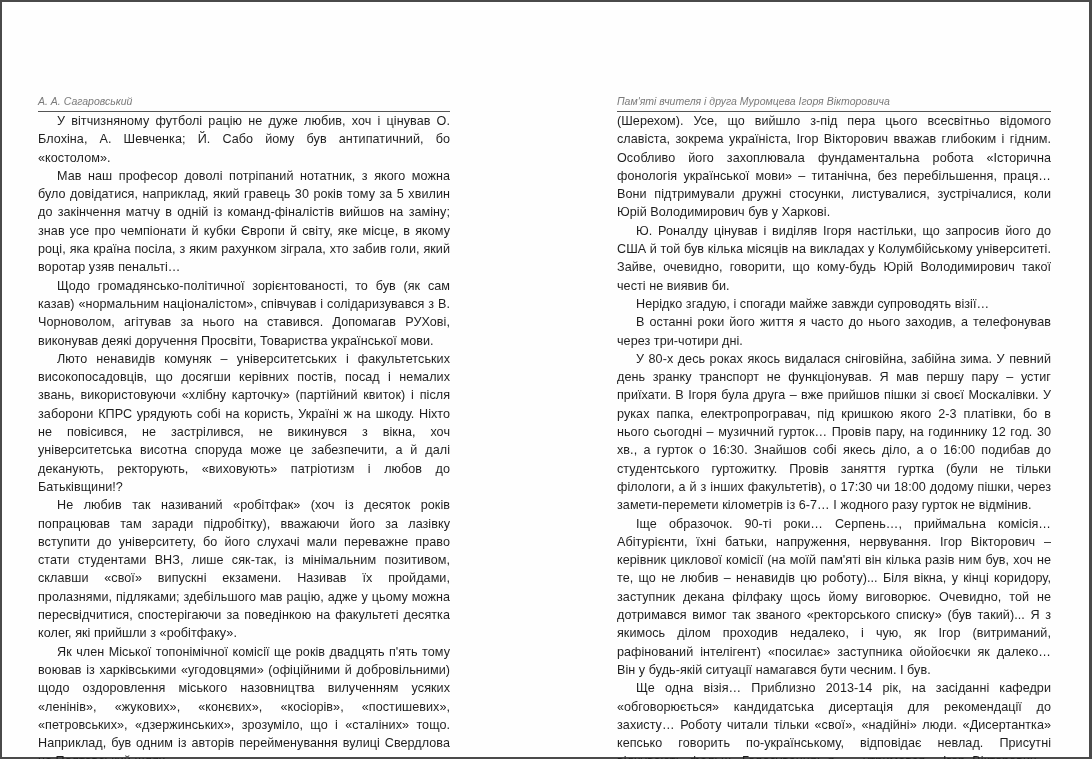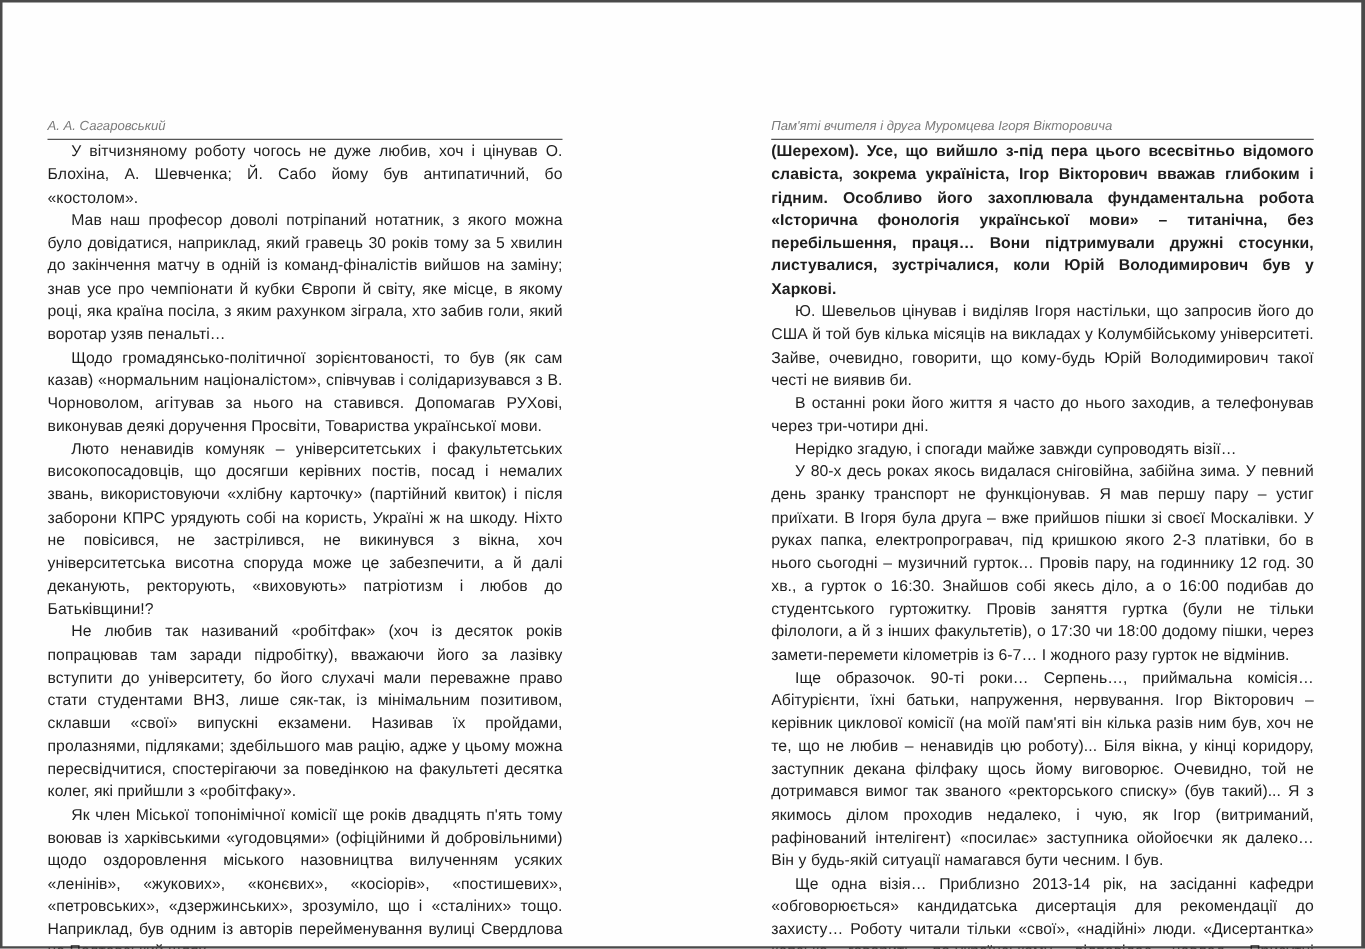--- a/index.html
+++ b/index.html
@@ -65,57 +65,56 @@
       line-height: 18.3px;
       text-align: justify;
       letter-spacing: 0.05px;
     }
     .body-text p {
       margin: 0;
       text-indent: 19px;
     }
     .body-text p.cont {
       text-indent: 0;
-      font-weight: bold;
     }
     .folio {
       position: absolute;
       top: 700px;
       font-size: 14px;
       color: #4d7c0f;
     }
     .page-left .folio { left: 0; }
     .page-right .folio { right: 0; }
   </style>
 </head>
 <body>
 
 <div class="spread">
 
   <div class="page page-left">
     <div class="running-head">А. А. Сагаровський</div>
     <div class="body-text">
-      <p>У вітчизняному роботу чогось не дуже любив, хоч і цінував О. Блохіна, А. Шевченка; Й. Сабо йому був антипатичний, бо «костолом».</p>
+      <p>У вітчизняному футболі рацію не дуже любив, хоч і цінував О. Блохіна, А. Шевченка; Й. Сабо йому був антипатичний, бо «костолом».</p>
       <p>Мав наш професор доволі потріпаний нотатник, з якого можна було довідатися, наприклад, який гравець 30 років тому за 5 хвилин до закінчення матчу в одній із команд-фіналістів вийшов на заміну; знав усе про чемпіонати й кубки Європи й світу, яке місце, в якому році, яка країна посіла, з яким рахунком зіграла, хто забив голи, який воротар узяв пенальті…</p>
       <p>Щодо громадянсько-політичної зорієнтованості, то був (як сам казав) «нормальним націоналістом», співчував і солідаризувався з В. Чорноволом, агітував за нього на ставився. Допомагав РУХові, виконував деякі доручення Просвіти, Товариства української мови.</p>
       <p>Люто ненавидів комуняк – університетських і факультетських високопосадовців, що досягши керівних постів, посад і немалих звань, використовуючи «хлібну карточку» (партійний квиток) і після заборони КПРС урядують собі на користь, Україні ж на шкоду. Ніхто не повісився, не застрілився, не викинувся з вікна, хоч університетська висотна споруда може це забезпечити, а й далі деканують, ректорують, «виховують» патріотизм і любов до Батьківщини!?</p>
       <p>Не любив так називаний «робітфак» (хоч із десяток років попрацював там заради підробітку), вважаючи його за лазівку вступити до університету, бо його слухачі мали переважне право стати студентами ВНЗ, лише сяк-так, із мінімальним позитивом, склавши «свої» випускні екзамени. Називав їх пройдами, пролазнями, підляками; здебільшого мав рацію, адже у цьому можна пересвідчитися, спостерігаючи за поведінкою на факультеті десятка колег, які прийшли з «робітфаку».</p>
       <p>Як член Міської топонімічної комісії ще років двадцять п'ять тому воював із харківськими «угодовцями» (офіційними й добровільними) щодо оздоровлення міського назовництва вилученням усяких «ленінів», «жукових», «конєвих», «косіорів», «постишевих», «петровських», «дзержинських», зрозуміло, що і «сталіних» тощо. Наприклад, був одним із авторів перейменування вулиці Свердлова на Полтавський шлях.</p>
 
     </div>
     <div class="folio">162</div>
   </div>
 
   <div class="page page-right">
     <div class="running-head">Пам'яті вчителя і друга Муромцева Ігоря Вікторовича</div>
     <div class="body-text">
       <p class="cont">(Шерехом). Усе, що вийшло з-під пера цього всесвітньо відомого славіста, зокрема україніста, Ігор Вікторович вважав глибоким і гідним. Особливо його захоплювала фундаментальна робота «Історична фонологія української мови» – титанічна, без перебільшення, праця… Вони підтримували дружні стосунки, листувалися, зустрічалися, коли Юрій Володимирович був у Харкові.</p>
-      <p>Ю. Шевельов цінував і виділяв Ігоря настільки, що запросив його до США й той був кілька місяців на викладах у Колумбійському університеті. Зайве, очевидно, говорити, що кому-будь Юрій Володимирович такої честі не виявив би.</p>
+      <p>Ю. Роналду цінував і виділяв Ігоря настільки, що запросив його до США й той був кілька місяців на викладах у Колумбійському університеті. Зайве, очевидно, говорити, що кому-будь Юрій Володимирович такої честі не виявив би.</p>
+      <p>Нерідко згадую, і спогади майже завжди супроводять візії…</p>
       <p>В останні роки його життя я часто до нього заходив, а телефонував через три-чотири дні.</p>
-      <p>Нерідко згадую, і спогади майже завжди супроводять візії…</p>
       <p>У 80-х десь роках якось видалася сніговійна, забійна зима. У певний день зранку транспорт не функціонував. Я мав першу пару – устиг приїхати. В Ігоря була друга – вже прийшов пішки зі своєї Москалівки. У руках папка, електропрогравач, під кришкою якого 2-3 платівки, бо в нього сьогодні – музичний гурток… Провів пару, на годиннику 12 год. 30 хв., а гурток о 16:30. Знайшов собі якесь діло, а о 16:00 подибав до студентського гуртожитку. Провів заняття гуртка (були не тільки філологи, а й з інших факультетів), о 17:30 чи 18:00 додому пішки, через замети-перемети кілометрів із 6-7… І жодного разу гурток не відмінив.</p>
       <p>Іще образочок. 90-ті роки… Серпень…, приймальна комісія… Абітурієнти, їхні батьки, напруження, нервування. Ігор Вікторович – керівник циклової комісії (на моїй пам'яті він кілька разів ним був, хоч не те, що не любив – ненавидів цю роботу)... Біля вікна, у кінці коридору, заступник декана філфаку щось йому виговорює. Очевидно, той не дотримався вимог так званого «ректорського списку» (був такий)... Я з якимось ділом проходив недалеко, і чую, як Ігор (витриманий, рафінований інтелігент) «посилає» заступника ойойоєчки як далеко… Він у будь-якій ситуації намагався бути чесним. І був.</p>
       <p>Ще одна візія… Приблизно 2013-14 рік, на засіданні кафедри «обговорюється» кандидатська дисертація для рекомендації до захисту… Роботу читали тільки «свої», «надійні» люди. «Дисертантка» кепсько говорить по-українському, відповідає невлад. Присутні відчувають фальш. Голосування: я – «утримався», Ігор Вікторович – «проти», решта кафедрян – «за», бо знають, що за пошукачкою стоять завідувач кафедри і декан. Відав про це й І. Муромцев, але вчинив, як завжди, гідно й порядно.</p>
 
     </div>
     <div class="folio">261</div>
   </div>
 
 </div>
 

